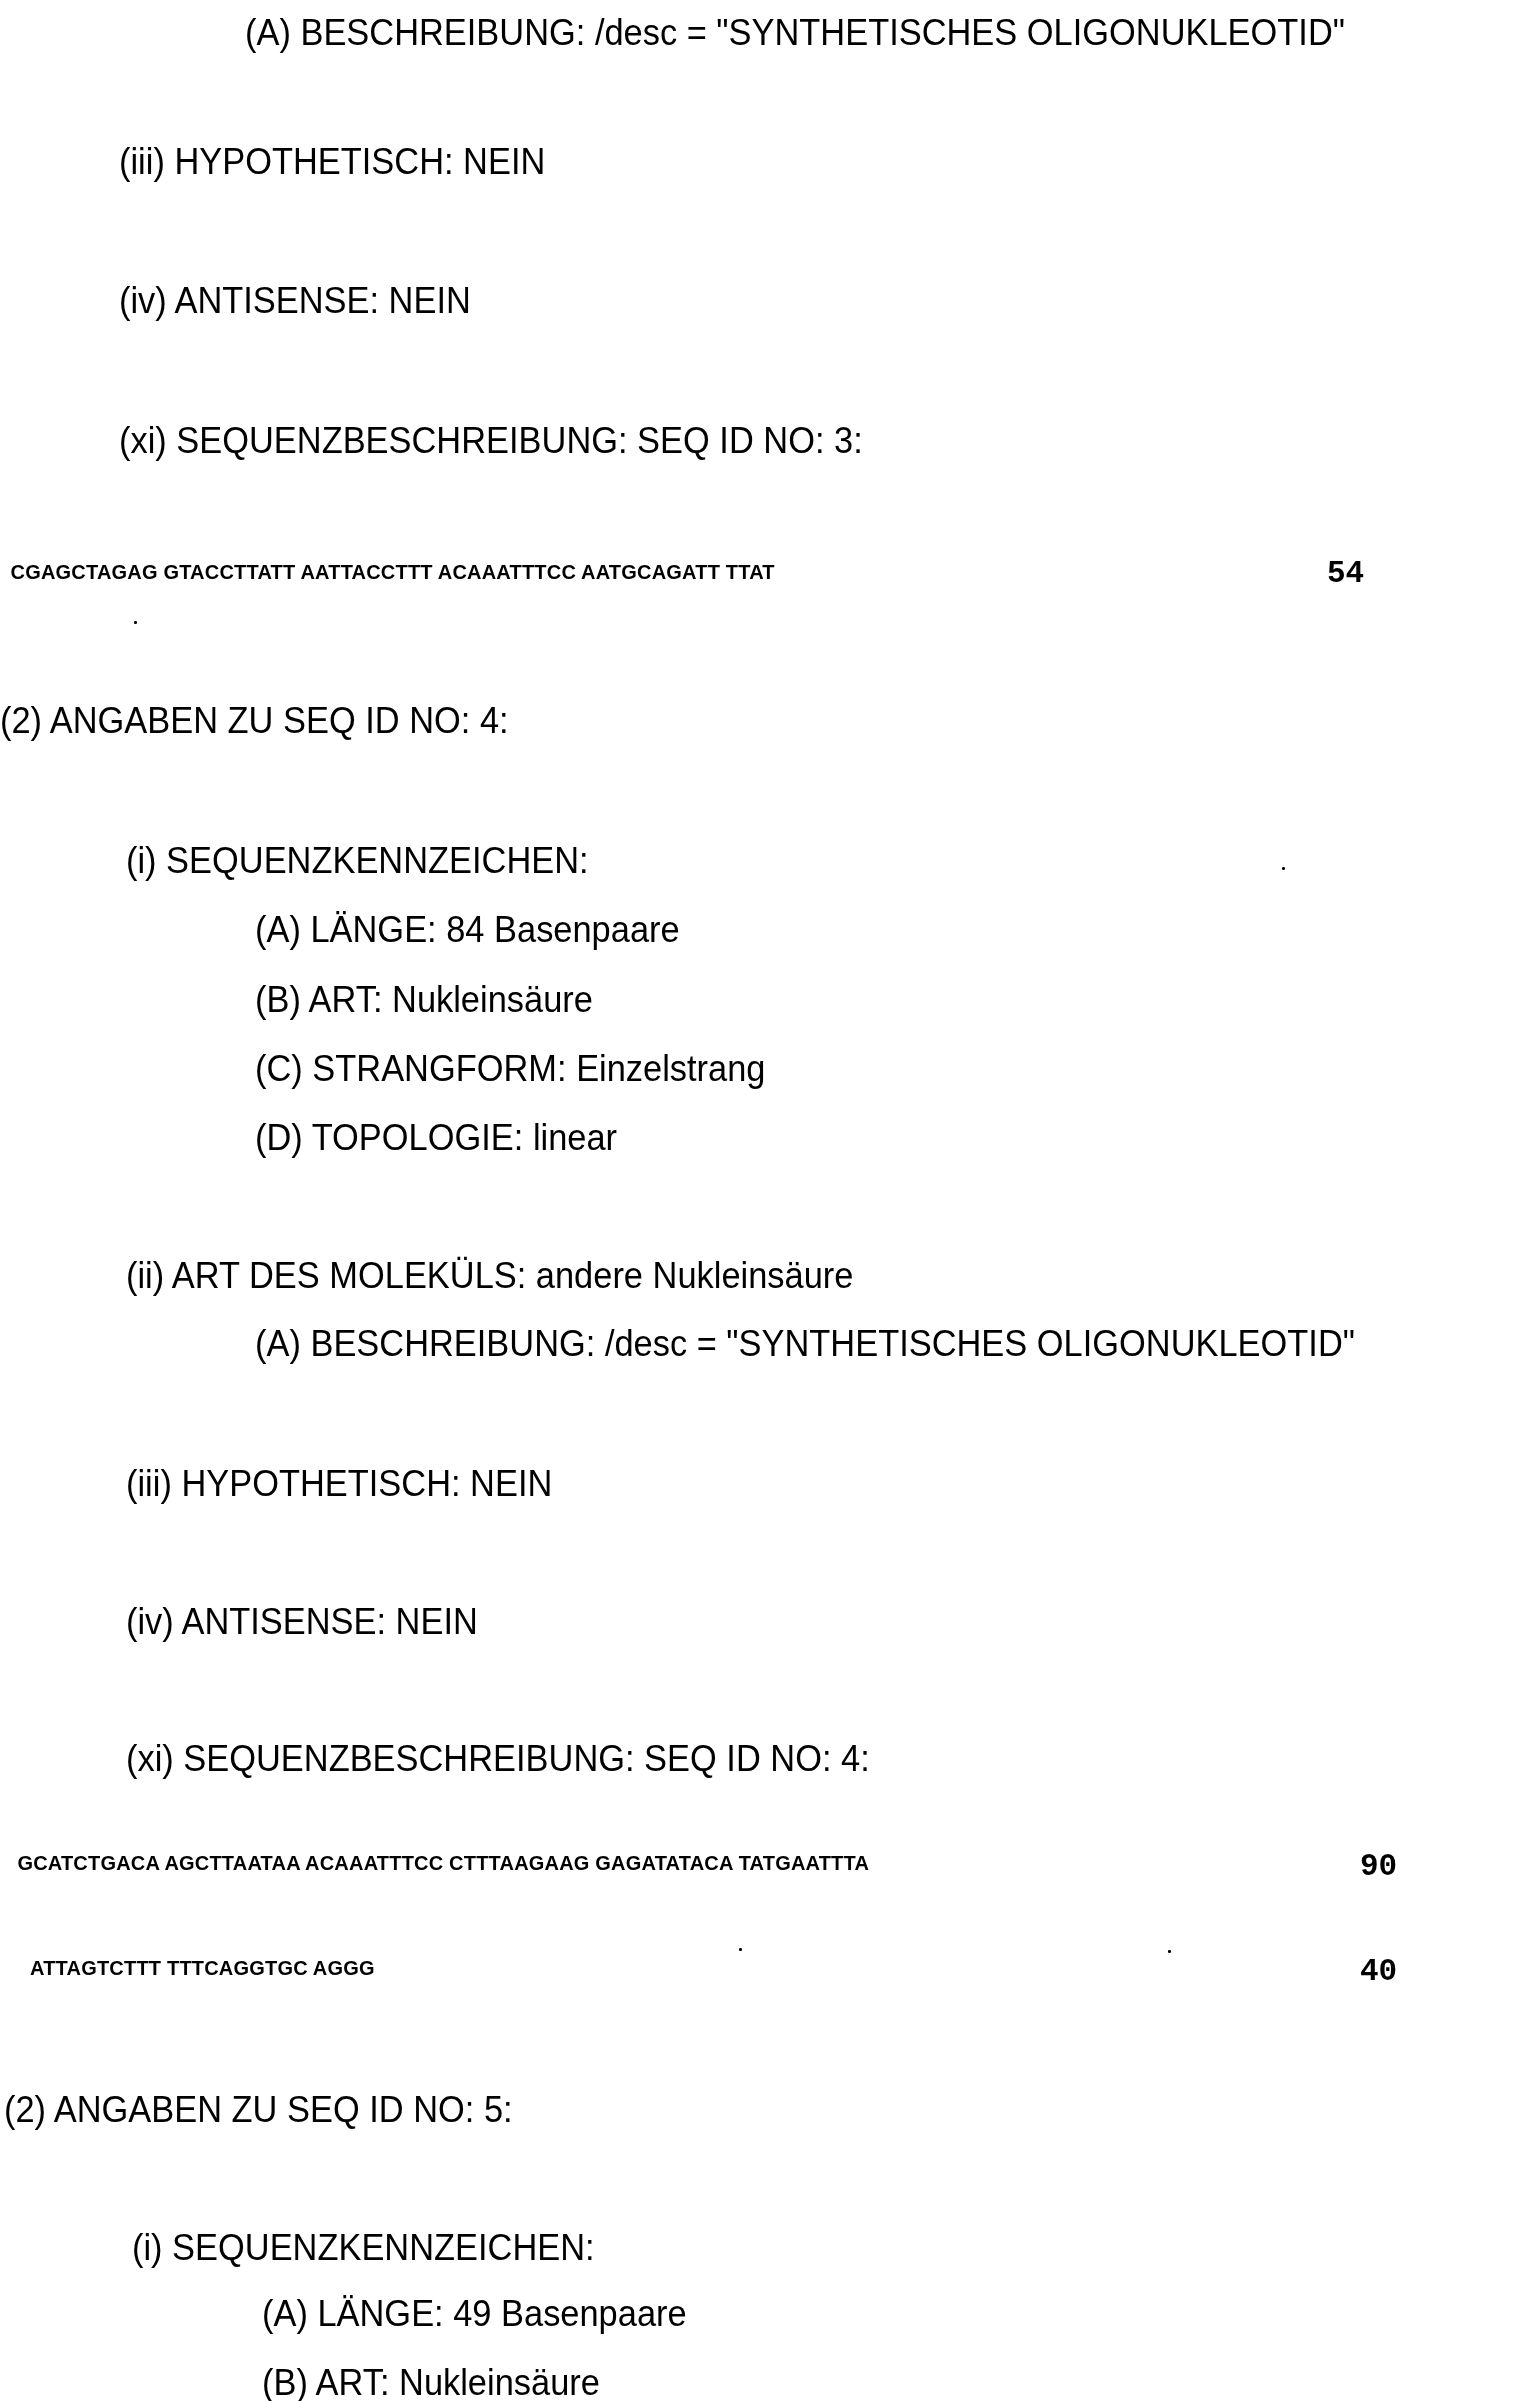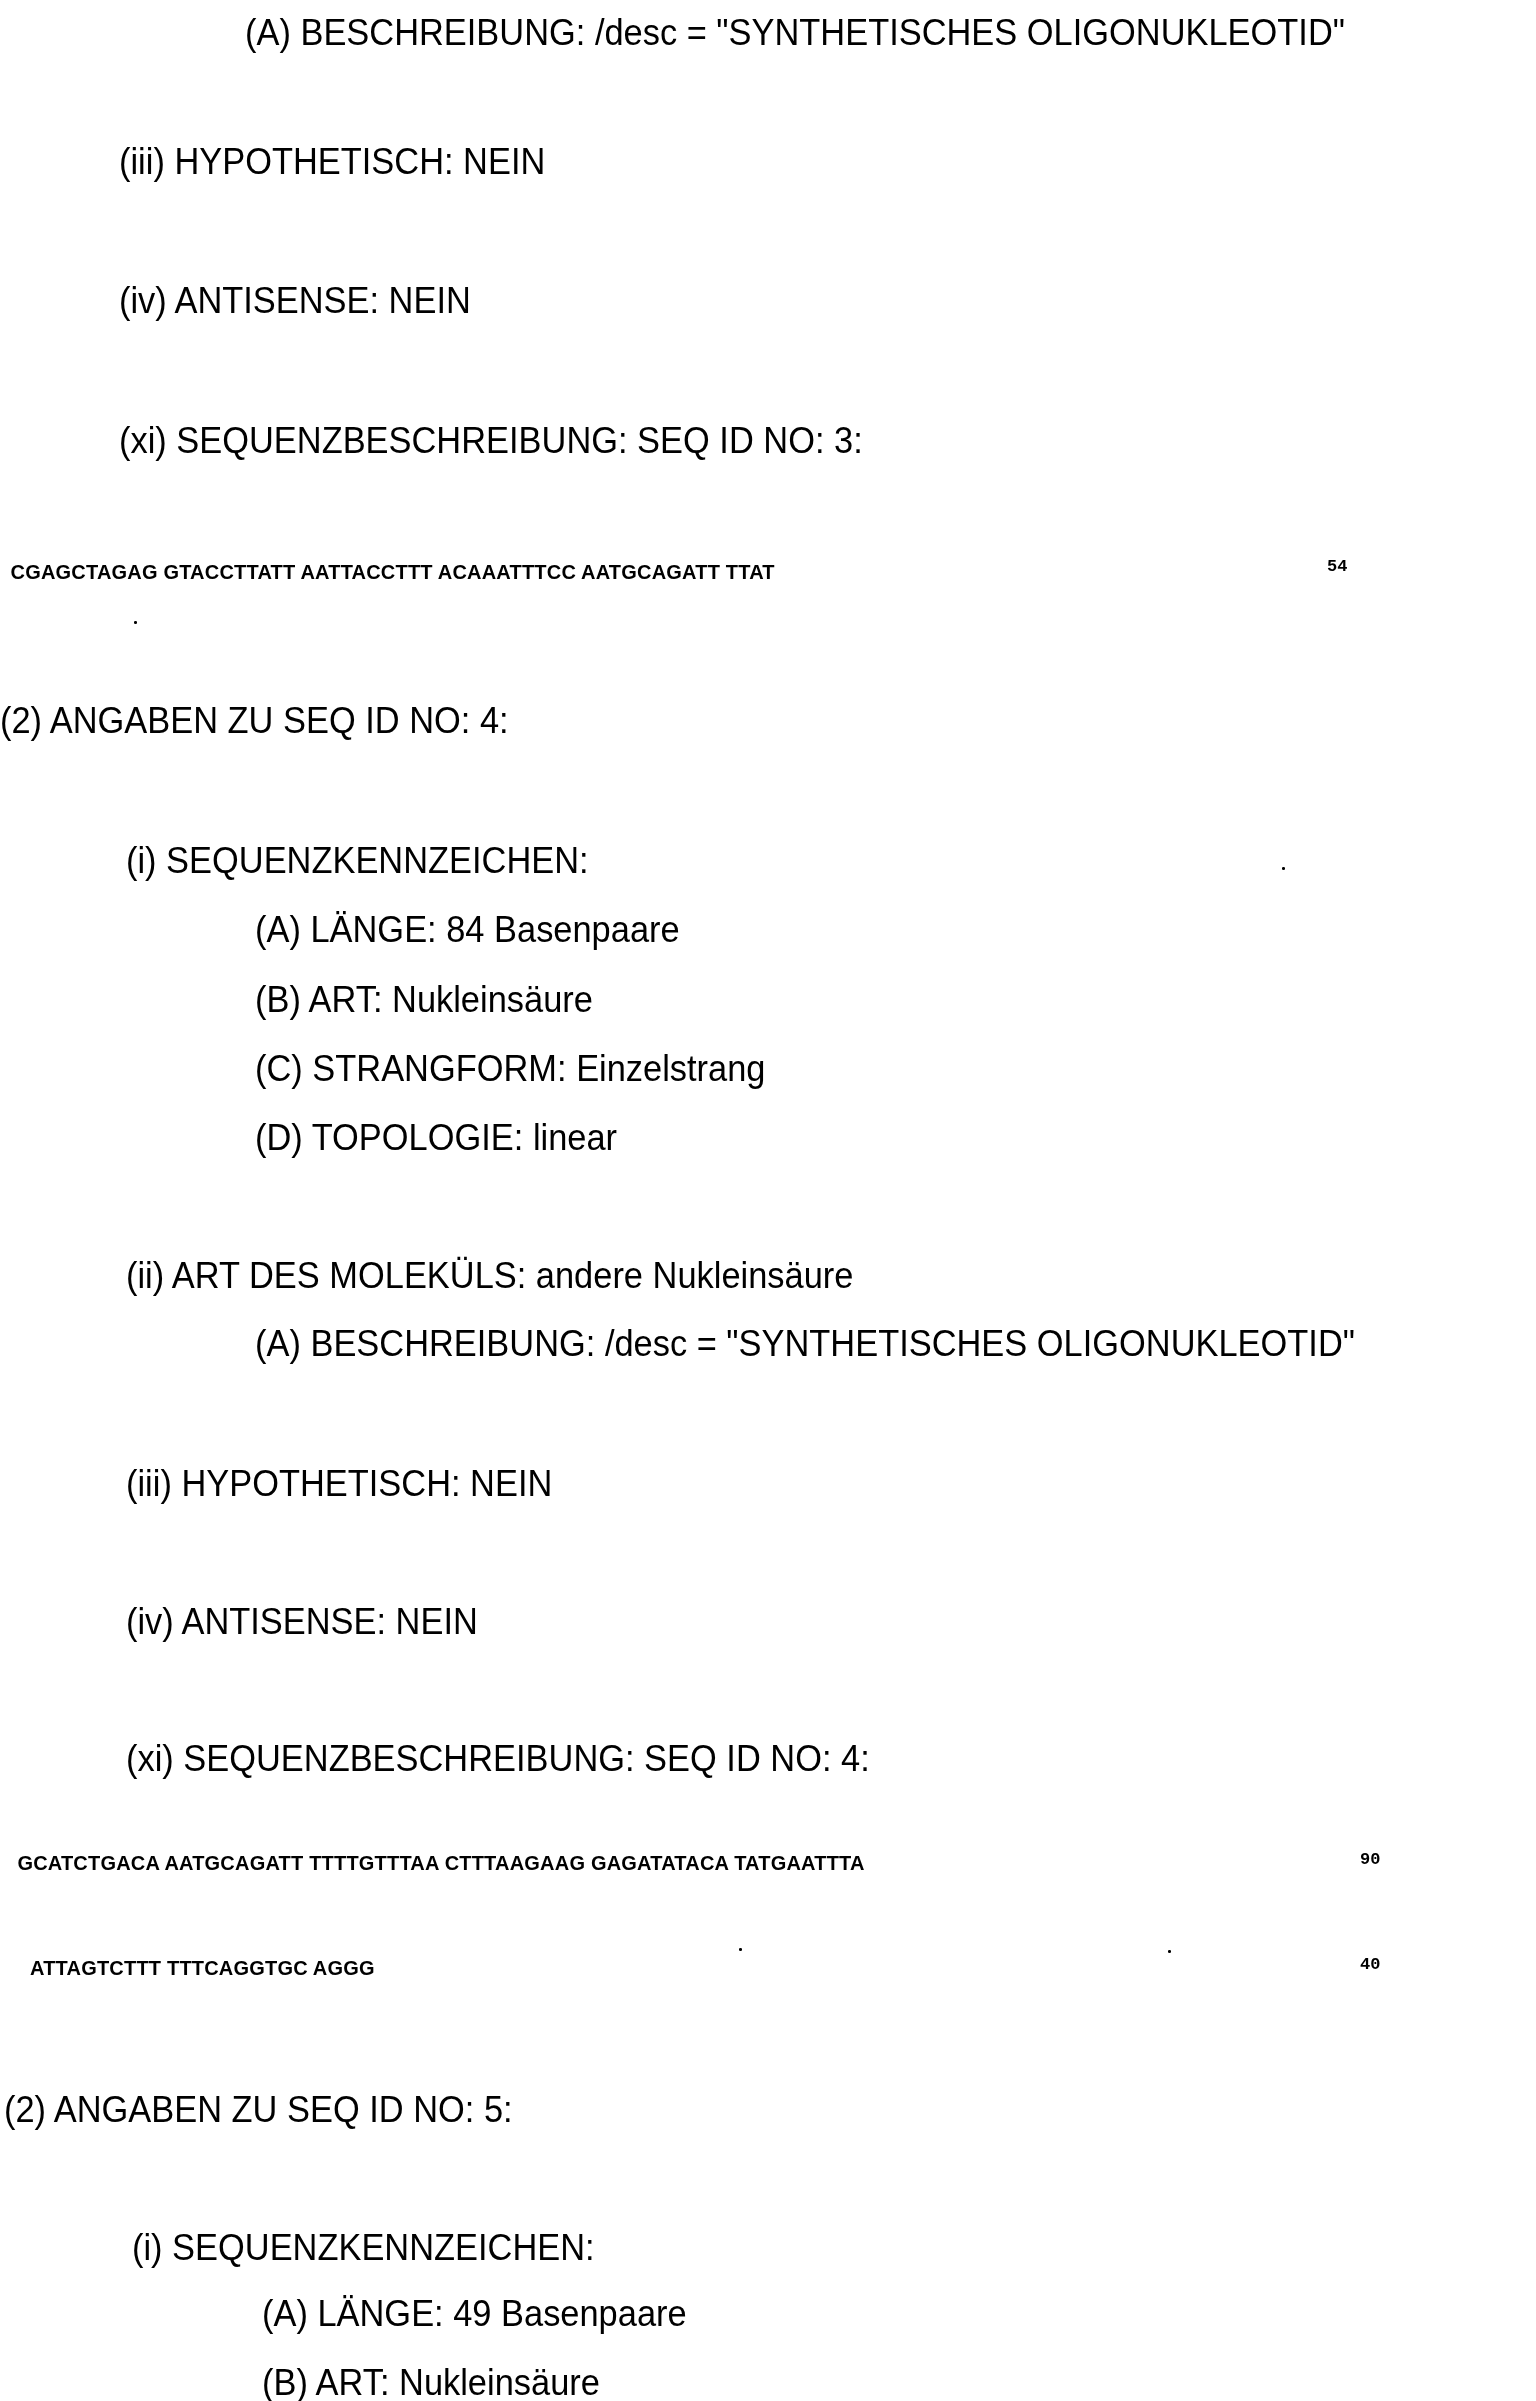--- a/index.html
+++ b/index.html
@@ -30,21 +30,21 @@
       font-weight: bold;
       font-size: 20px;
       line-height: 1;
       letter-spacing: 0.2px;
     }
     .seq-num {
       position: absolute;
       white-space: pre;
       font-family: "Liberation Mono", monospace;
       font-weight: bold;
-      font-size: 17px;
+      font-size: 31px;
       line-height: 1;
     }
     .speck {
       position: absolute;
       width: 2.6px;
       height: 2.6px;
       background: #000;
       border-radius: 50%;
     }
   </style>
@@ -67,21 +67,21 @@
 <div class="line" style="left:255px; top:981px;">(B) ART: Nukleinsäure</div>
 <div class="line" style="left:255px; top:1050px;">(C) STRANGFORM: Einzelstrang</div>
 <div class="line" style="left:255px; top:1119px;">(D) TOPOLOGIE: linear</div>
 
 <div class="line" style="left:126px; top:1257px;">(ii) ART DES MOLEKÜLS: andere Nukleinsäure</div>
 <div class="line" style="left:255px; top:1325px;">(A) BESCHREIBUNG: /desc = "SYNTHETISCHES OLIGONUKLEOTID"</div>
 <div class="line" style="left:126px; top:1465px;">(iii) HYPOTHETISCH: NEIN</div>
 <div class="line" style="left:126px; top:1603px;">(iv) ANTISENSE: NEIN</div>
 <div class="line" style="left:126px; top:1740px;">(xi) SEQUENZBESCHREIBUNG: SEQ ID NO: 4:</div>
 
-<div class="seq" style="left:17.4px; top:1853px;">GCATCTGACA AATGCAGATT TTTTGTTTAA CTTTAAGAAG GAGATATACA TATGAATTTA</div>
+<div class="seq" style="left:17.4px; top:1853px;">GCATCTGACA AGCTTAATAA ACAAATTTCC CTTTAAGAAG GAGATATACA TATGAATTTA</div>
 <div class="seq-num" style="left:1360px; top:1851px;">90</div>
 <div class="speck" style="left:739px; top:1948px;"></div>
 <div class="speck" style="left:1168px; top:1950px;"></div>
 <div class="seq" style="left:30px; top:1958px;">ATTAGTCTTT TTTCAGGTGC AGGG</div>
 <div class="seq-num" style="left:1360px; top:1956px;">40</div>
 
 <div class="line" style="left:3.5px; top:2091px;">(2) ANGABEN ZU SEQ ID NO: 5:</div>
 <div class="line" style="left:132px; top:2229px;">(i) SEQUENZKENNZEICHEN:</div>
 <div class="line" style="left:262px; top:2295px;">(A) LÄNGE: 49 Basenpaare</div>
 <div class="line" style="left:262px; top:2364px;">(B) ART: Nukleinsäure</div>

